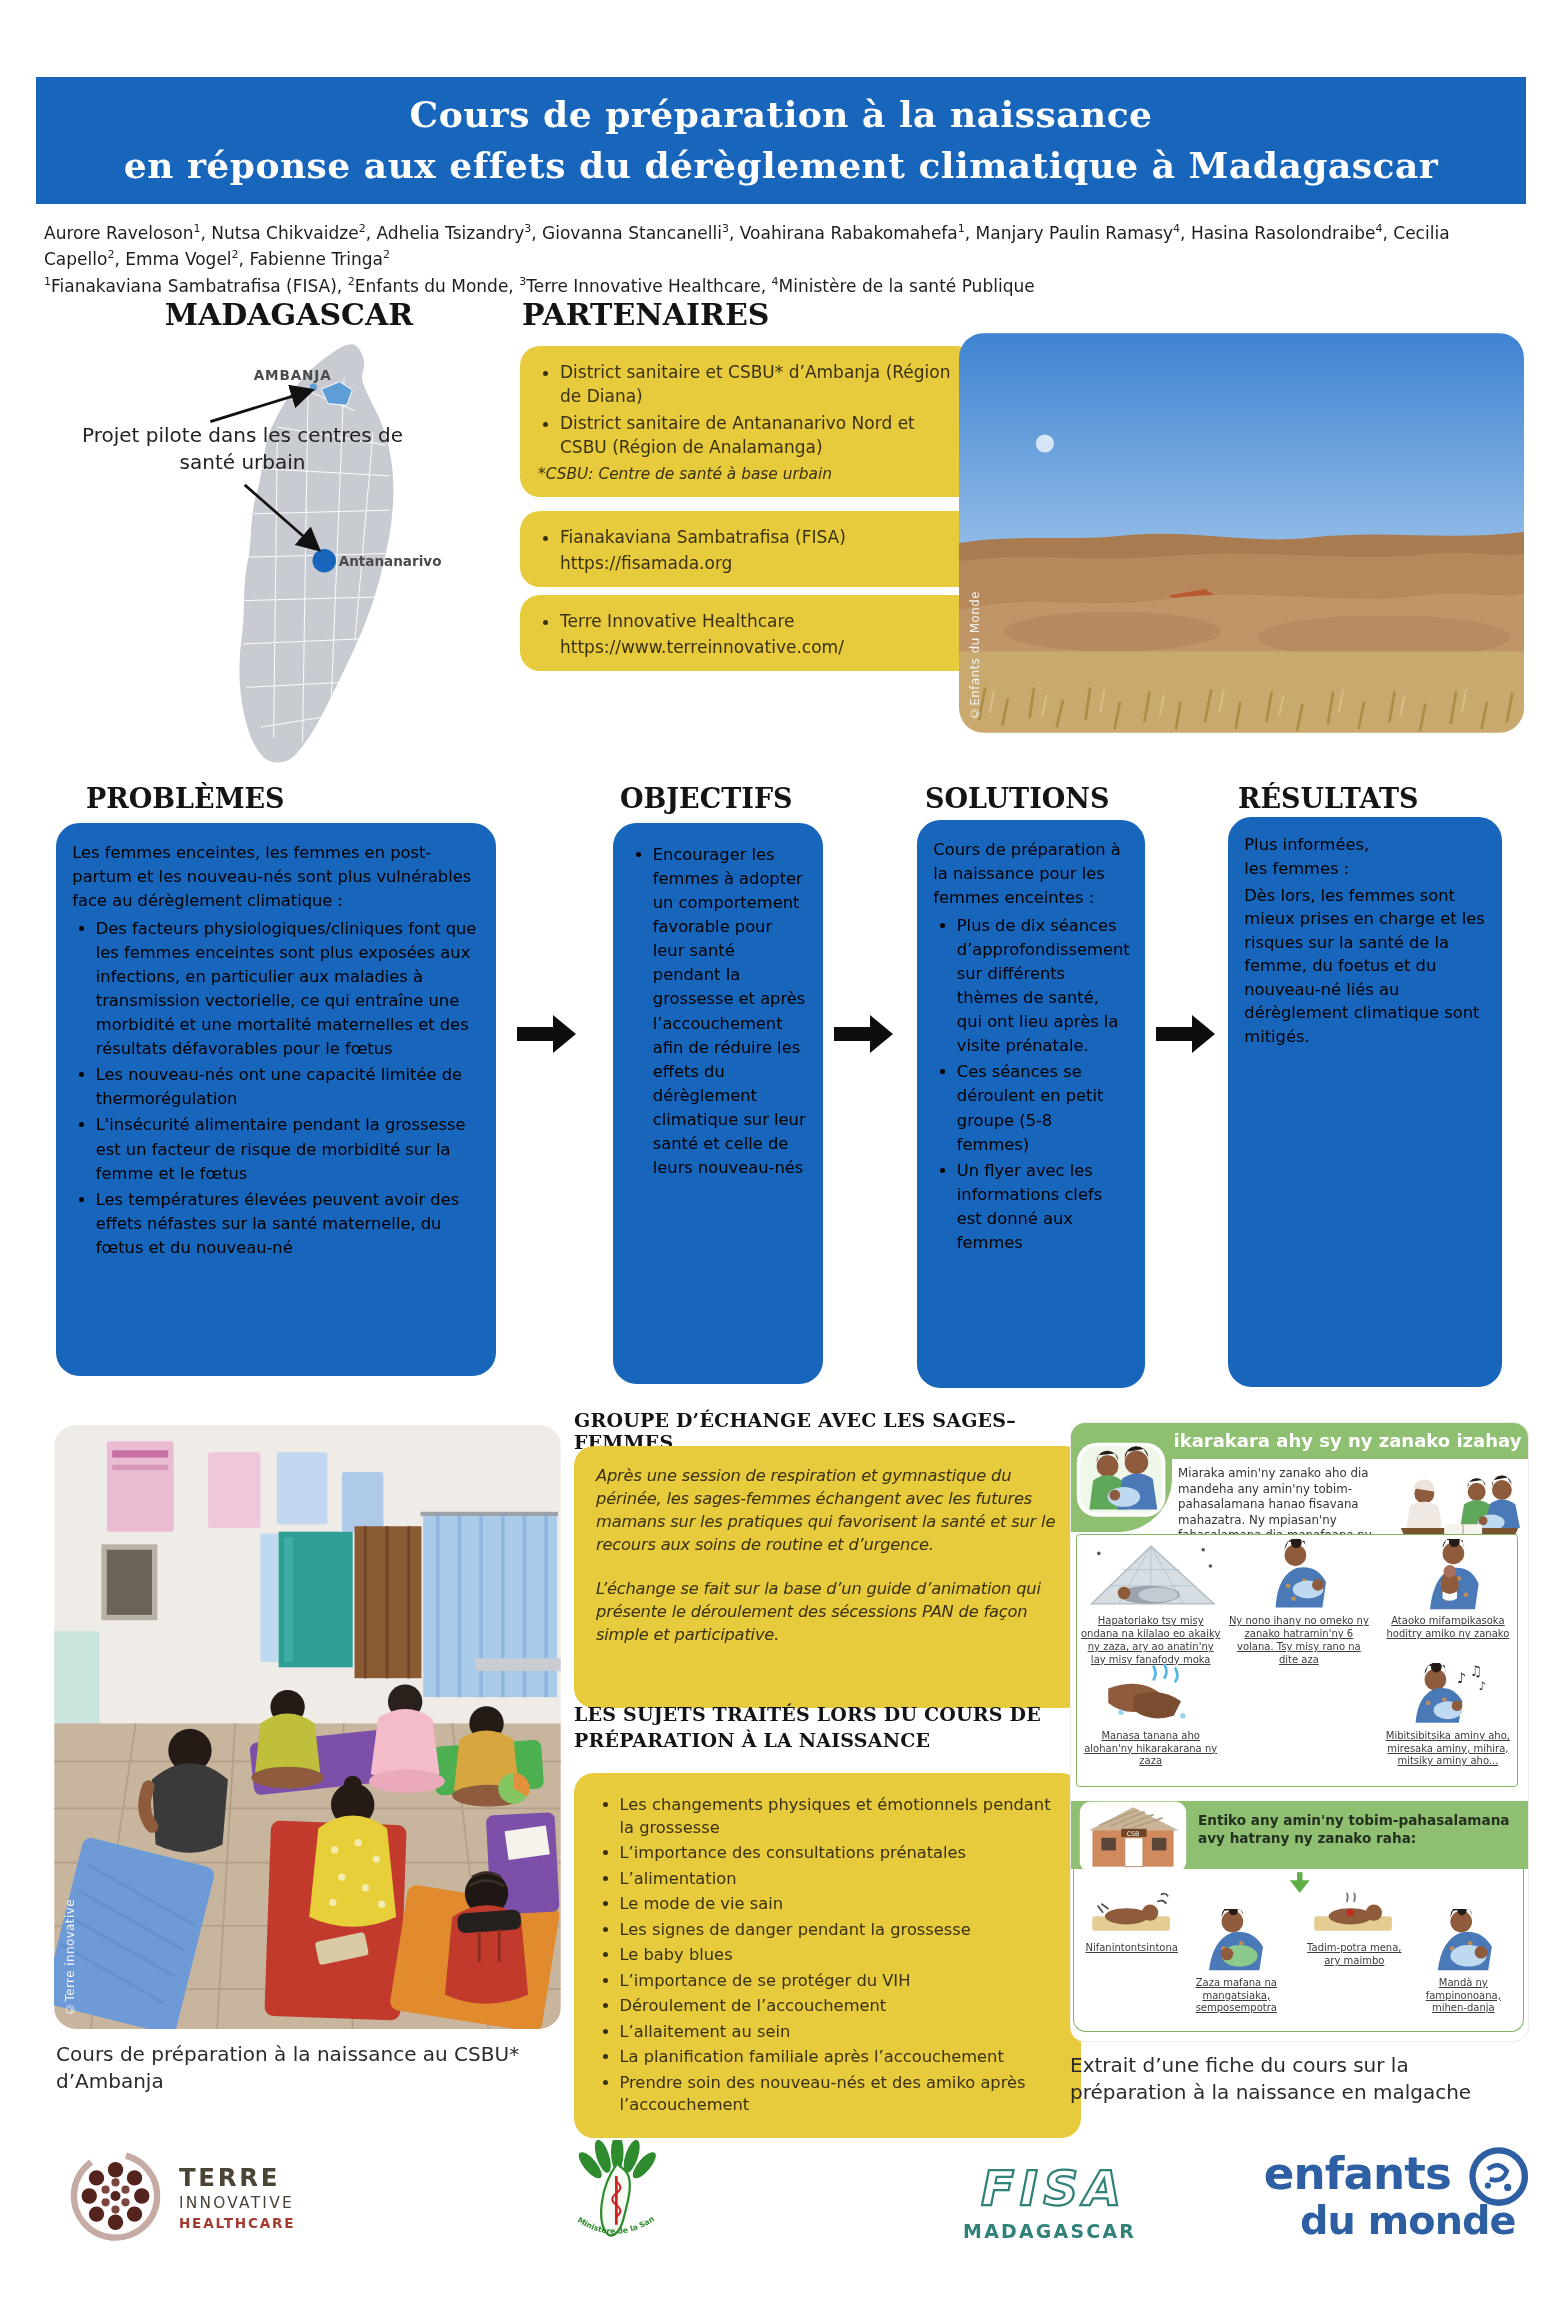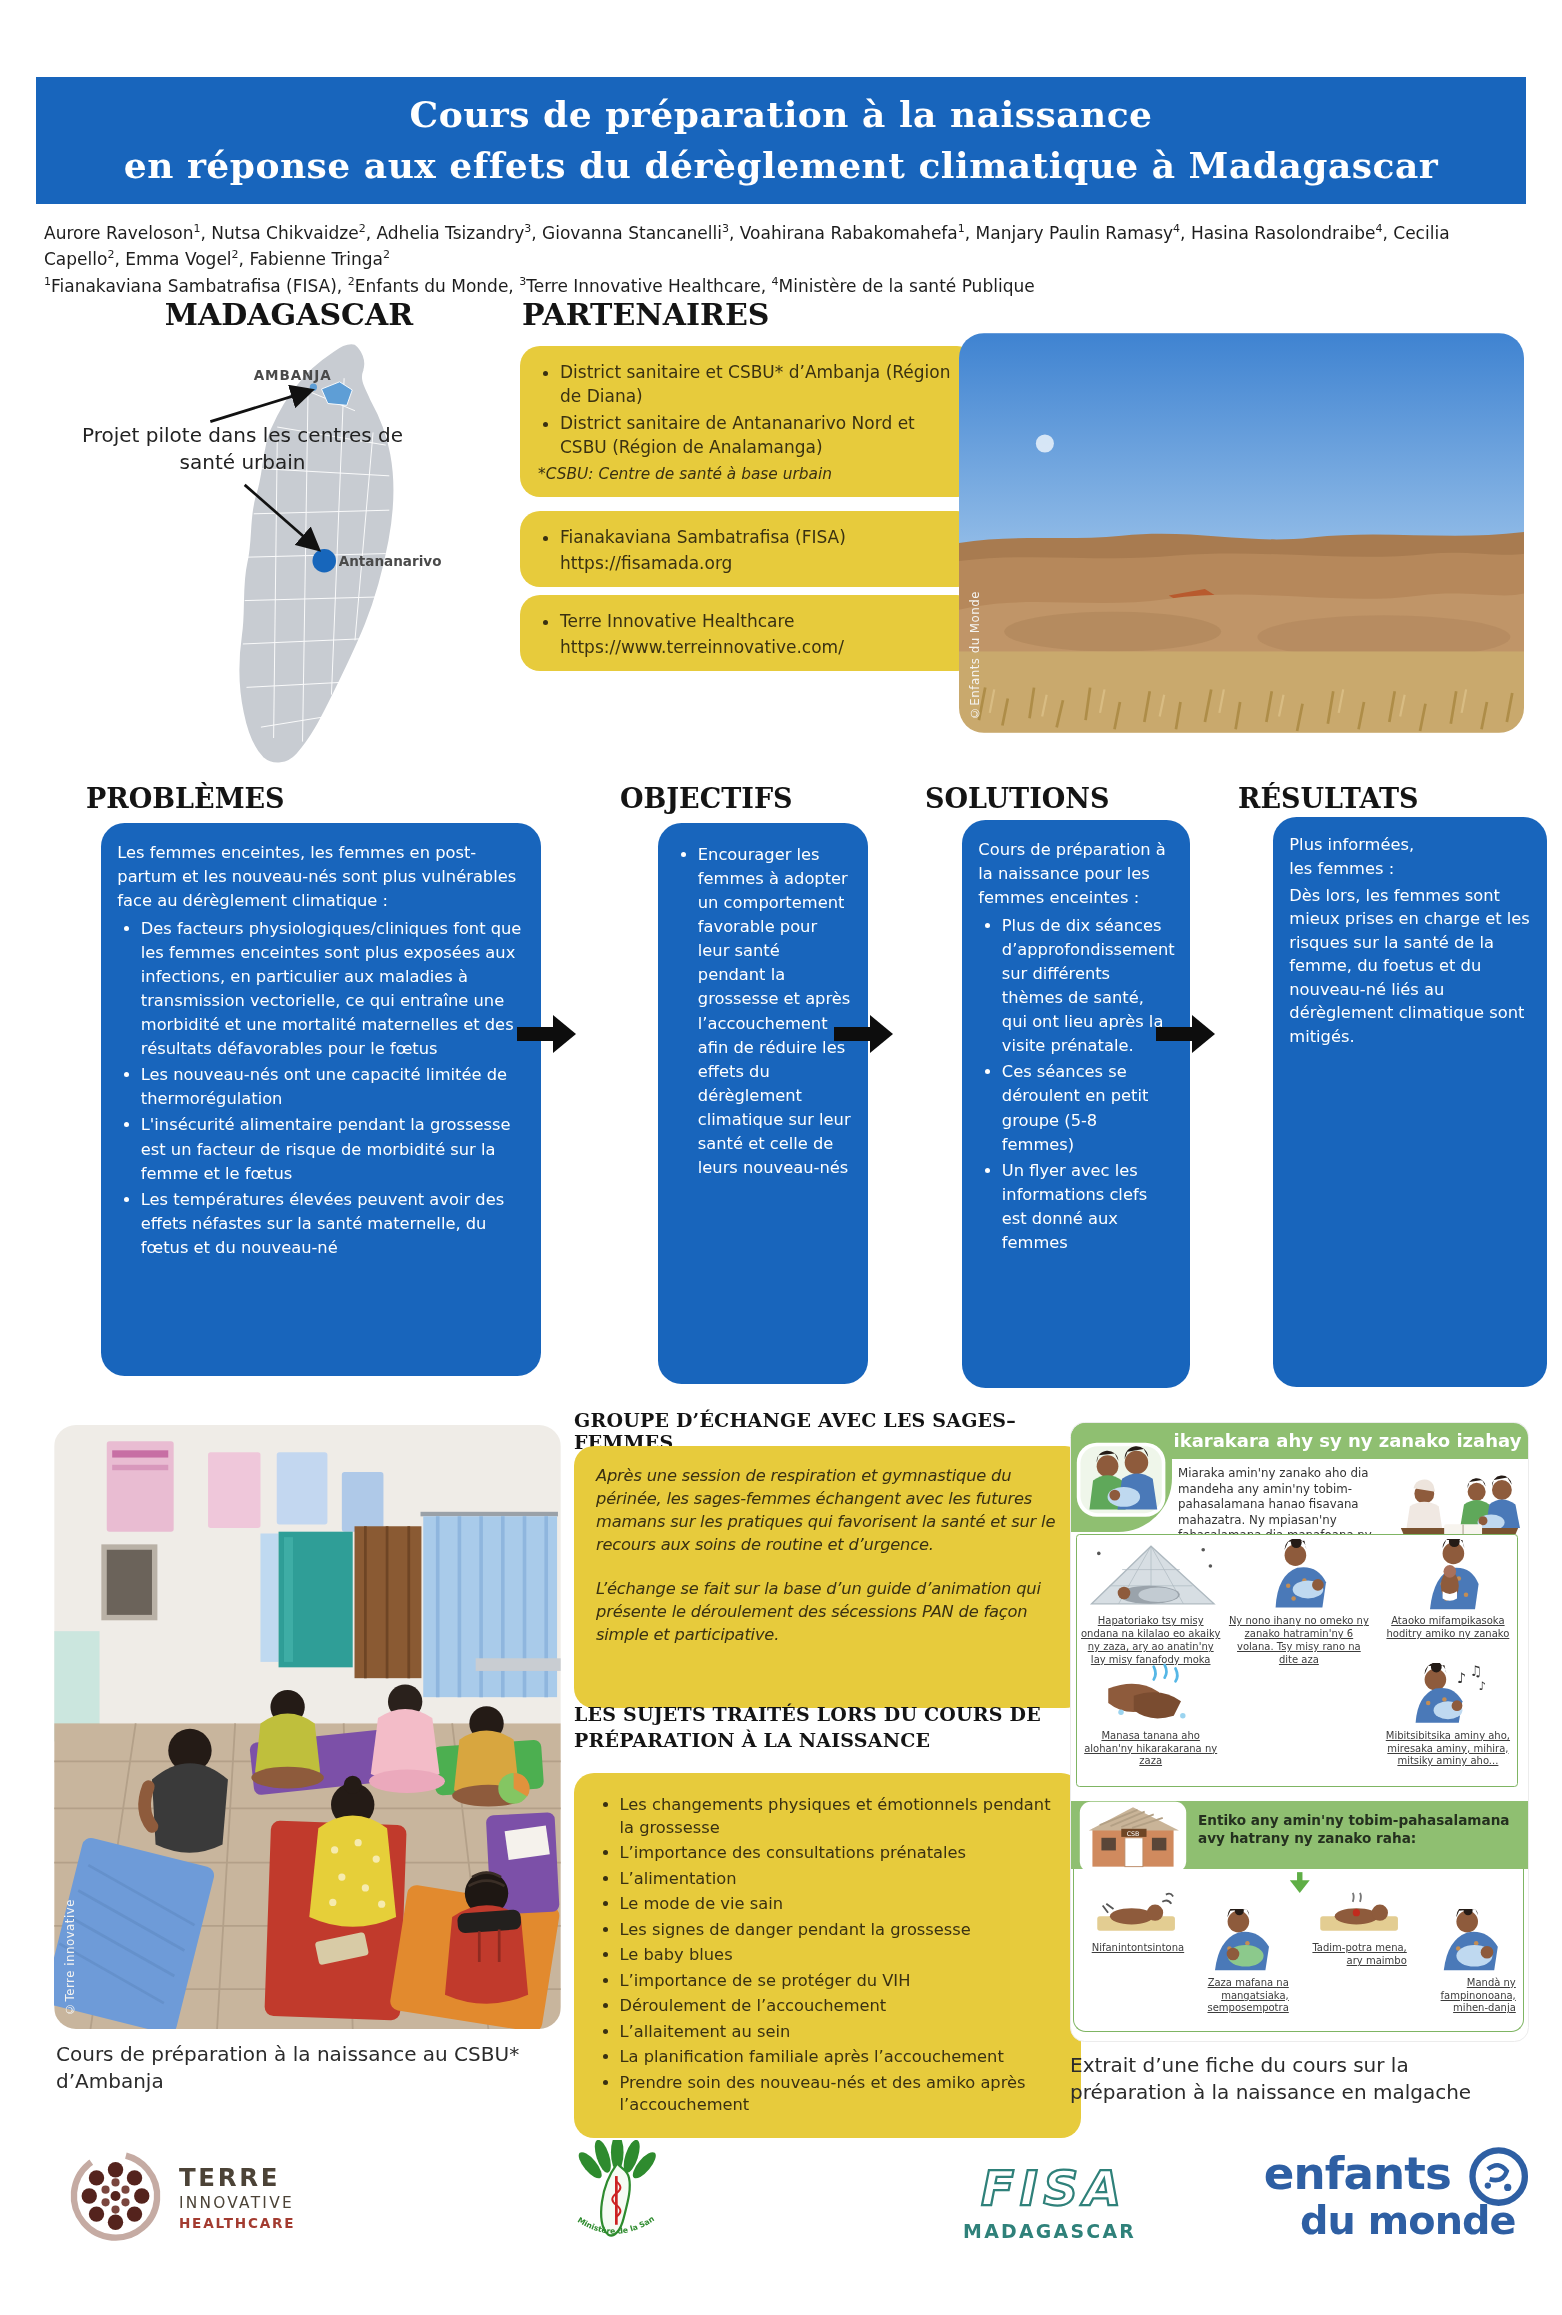--- a/index.html
+++ b/index.html
@@ -27,21 +27,21 @@
   .partner-box li{margin:1.8px 0;}
   .footnote{font-style:italic;font-size:15.4px;margin-top:2.7px;}
   .url-line{padding-left:22px;}
 
   
   .photo-frame{border-radius:25px;overflow:hidden;}
   .credit-v{position:absolute;left:9px;bottom:12.7px;writing-mode:vertical-rl;transform:rotate(180deg);
             font-size:11.8px;color:#F4F3F0;letter-spacing:0.5px;}
 
   
-  .bluebox{background:#1865BC;color:#ffffff;border-radius:23.5px;font-size:16.3px;line-height:1.48;margin-left:45px;}
+  .bluebox{background:#1865BC;color:#000000;border-radius:23.5px;font-size:16.3px;line-height:1.48;}
   .bluebox ul{margin:3.6px 0 0;padding-left:23.5px;}
   .bluebox li{margin:1.8px 0;}
   .flow-arrow{display:flex;align-items:center;}
   .flow-arrow .shaft{width:36px;height:13.6px;background:#0d0d0d;}
   .flow-arrow .head{width:0;height:0;border-left:23.5px solid #0d0d0d;
                     border-top:19px solid transparent;border-bottom:19px solid transparent;}
 
   
   .ybox-a{left:574px;top:1446px;width:467px;min-height:226px;padding:18px 22px;
           font-size:16.3px;line-height:1.42;letter-spacing:-0.2px;}
@@ -66,21 +66,21 @@
               border:1.8px solid #7FB563;border-radius:3.6px;background:#fff;box-sizing:border-box;}
   .fcell{position:absolute;width:143px;text-align:center;}
   .fcap{font-size:10px;line-height:1.28;color:#3C3C3C;margin-top:1.8px;text-decoration:underline;}
   .fiche-banner2{position:absolute;left:0;top:378px;width:100%;height:68px;background:#8FBF71;}
   .fiche-banner2 .b2text{position:absolute;left:127px;top:11px;width:318px;
                          font-size:13.6px;font-weight:700;color:#24301F;line-height:1.3;}
   .fiche-house{position:absolute;left:7.2px;top:-5.4px;}
   .fiche-bottom{position:absolute;left:1.8px;top:446px;width:451px;height:163px;
                 border-left:1.8px solid #7FB563;border-right:1.8px solid #7FB563;border-bottom:1.8px solid #7FB563;
                 border-radius:0 0 12.7px 12.7px;box-sizing:border-box;}
-  .dcell{position:absolute;text-align:right;width:105px;}
+  .dcell{position:absolute;text-align:center;width:105px;}
 </style>
 </head>
 <body>
 
 <div class="page">
 
   <header class="abs title-band">
     <div class="title-line">Cours de préparation à la naissance</div>
     <div class="title-line">en réponse aux effets du dérèglement climatique à Madagascar</div>
   </header>

